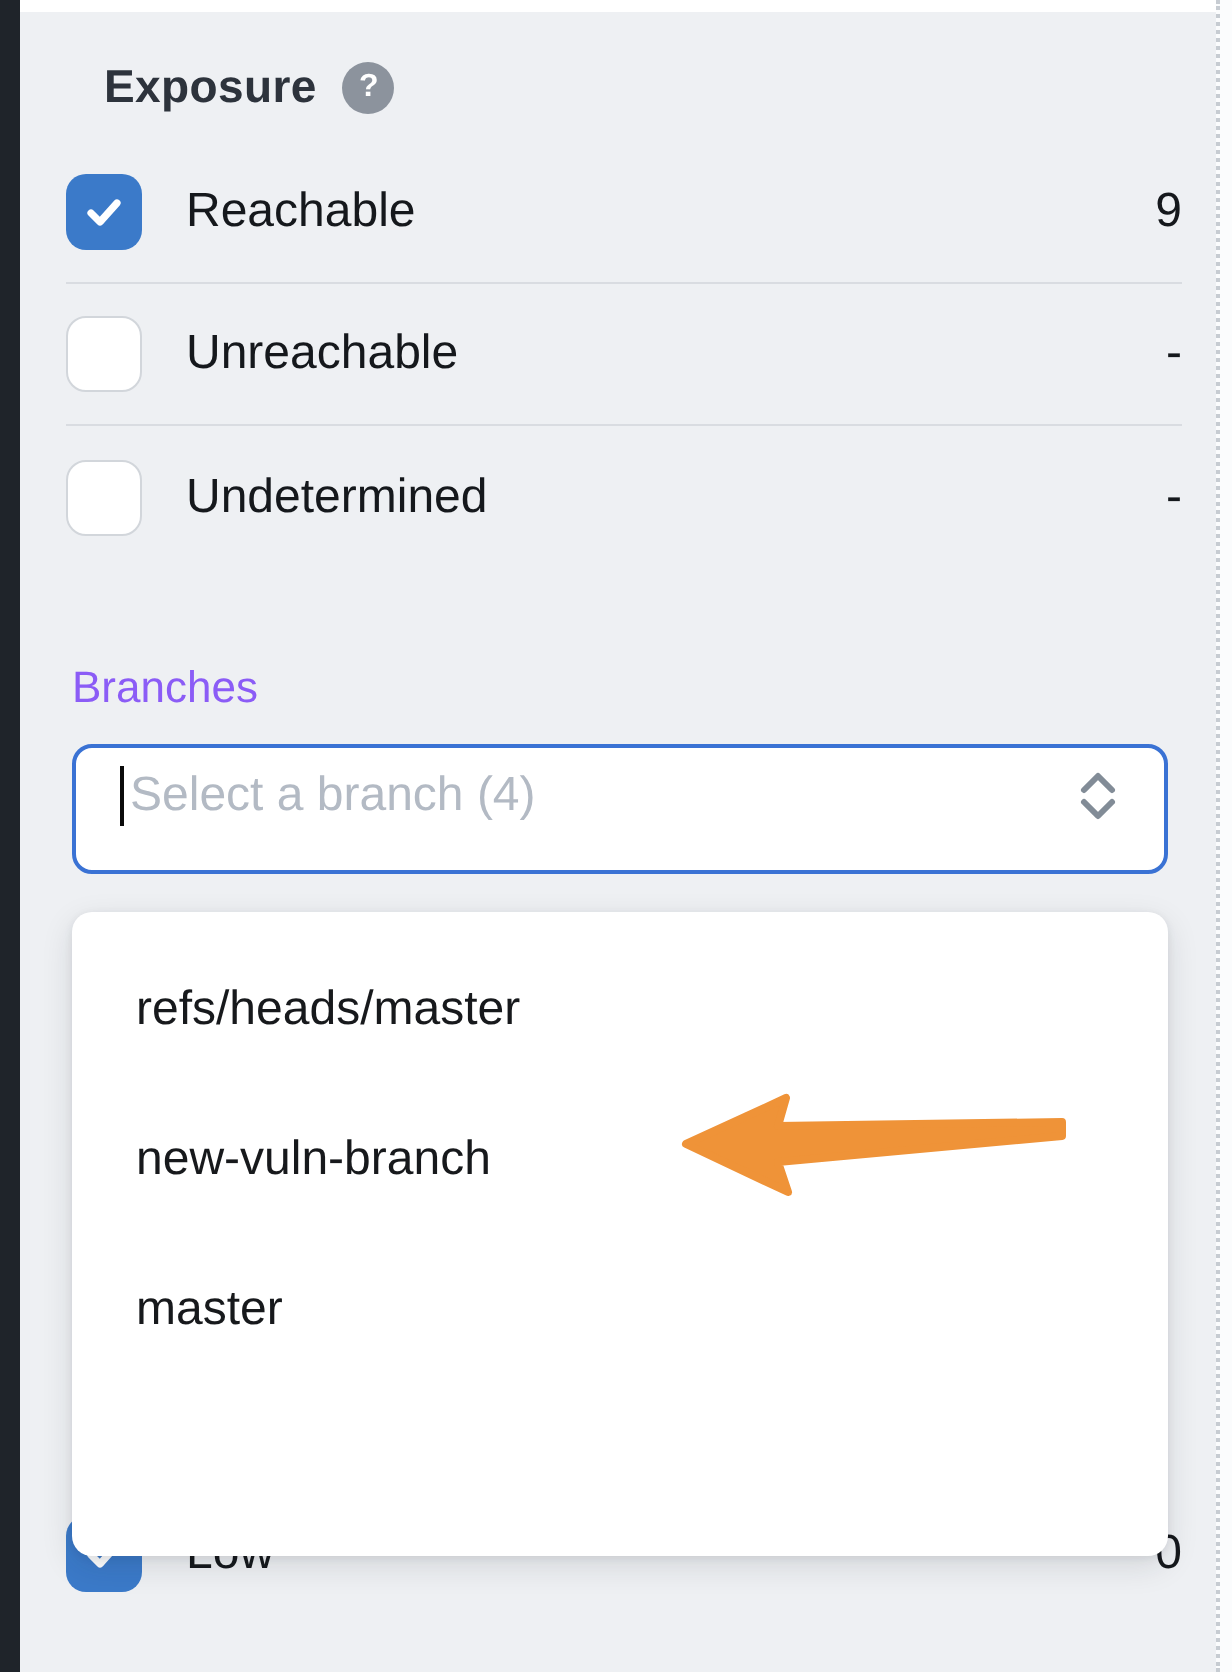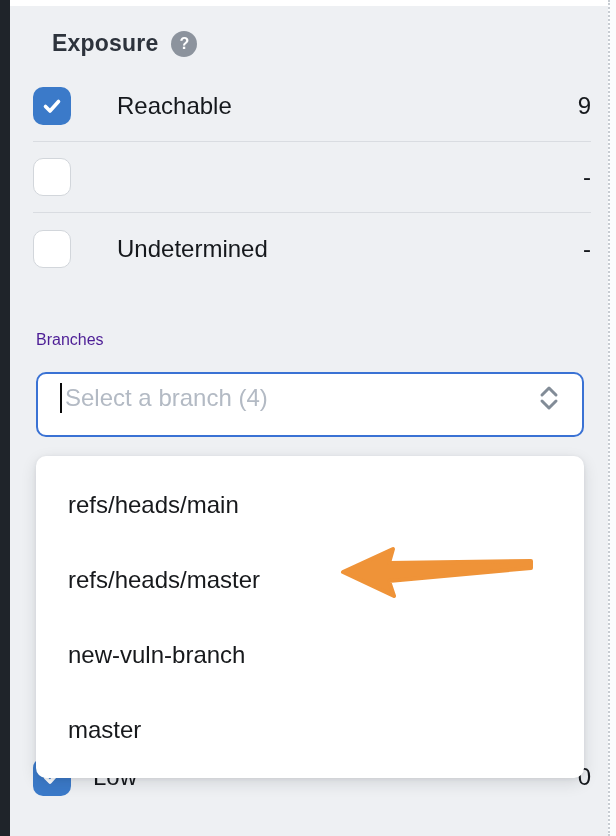--- a/index.html
+++ b/index.html
@@ -36,38 +36,38 @@
     font-size:16px; font-weight:700;
     display:flex; align-items:center; justify-content:center;
     cursor:pointer;
   }
 
   
   .filter-rows {
     position:absolute; left:33px; top:71px; width:558px; z-index:2;
   }
   .filter-row {
-    display:flex; align-items:center; height:71px;gap:24px;
+    display:flex; align-items:center; height:71px;
   }
   .filter-row.bordered { border-bottom:1px solid #d9dce1; }
   .checkbox {
     width:38px; height:38px; border-radius:10px; flex:0 0 auto;
     display:flex; align-items:center; justify-content:center;
     cursor:pointer;
   }
   .checkbox.checked { background:#3b7ac9; }
   .checkbox.unchecked { background:#ffffff; border:1px solid #d2d6db; }
   .checkbox svg { display:block; }
   .row-label { margin-left:22px; font-size:24px; color:#15181c; }
   .row-count { margin-left:auto; font-size:24px; color:#15181c; }
 
   
   .branches-label {
     position:absolute; left:36px; top:331px;
-    font-size:16px; font-weight:500; color:#4c1d95; z-index:2;
+    font-size:22px; font-weight:500; color:#8b5cf6; z-index:2;
   }
   .branch-input {
     position:absolute; left:36px; top:372px; width:548px; height:65px;
     background:#ffffff; border:2px solid #3a72d4; border-radius:10px;
     display:flex; align-items:center; padding:0 22px 14px 22px;
     z-index:2; cursor:text;
   }
   .caret {
     width:2px; height:30px; background:#0a0a0a; margin-right:3px;
     animation:blink 1.1s steps(1) infinite;
@@ -119,20 +119,21 @@
       <svg width="22" height="22" viewBox="0 0 22 22">
         <path d="M4.5 11.5 L9 16 L17.5 6.5" fill="none" stroke="#ffffff" stroke-width="3.6" stroke-linecap="round" stroke-linejoin="round"></path>
       </svg>
     </span>
     <span class="row-label">Reachable</span>
     <span class="row-count">9</span>
   </div>
 
   <div class="filter-row bordered">
     <span class="checkbox unchecked"></span>
+    <span class="row-label">Unreachable</span>
     <span class="row-count">-</span>
   </div>
 
   <div class="filter-row">
     <span class="checkbox unchecked"></span>
     <span class="row-label">Undetermined</span>
     <span class="row-count">-</span>
   </div>
 
 </div>
@@ -154,21 +155,20 @@
   <span class="checkbox checked">
     <svg width="22" height="22" viewBox="0 0 22 22">
       <path d="M4.5 11.5 L9 16 L17.5 6.5" fill="none" stroke="#ffffff" stroke-width="3.6" stroke-linecap="round" stroke-linejoin="round"></path>
     </svg>
   </span>
   <span class="row-label">Low</span>
   <span class="row-count">0</span>
 </div>
 
 <div class="dropdown-panel">
-  <div class="dropdown-option">refs/heads/main</div>
   <div class="dropdown-option">refs/heads/master</div>
   <div class="dropdown-option">new-vuln-branch</div>
   <div class="dropdown-option">master</div>
 </div>
 
 <svg class="arrow-overlay" viewBox="0 0 616 836">
   <polygon points="343,572 393,549 389,563 531,561 531,568 389,581 394,596" fill="#ef9338" stroke="#ef9338" stroke-width="4" stroke-linejoin="round"></polygon>
 </svg>
 
 </body></html>

